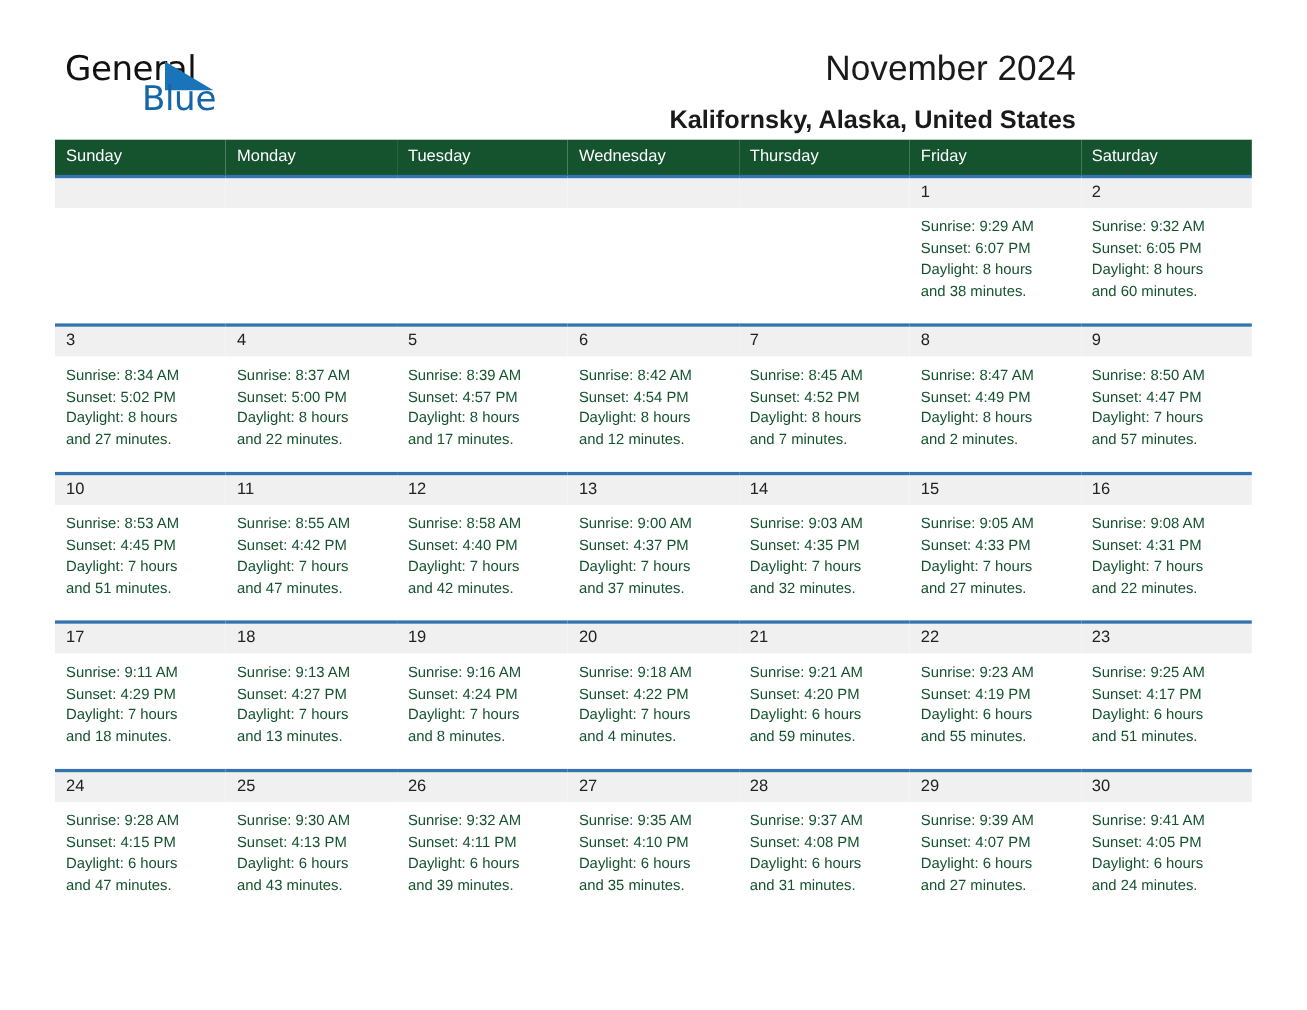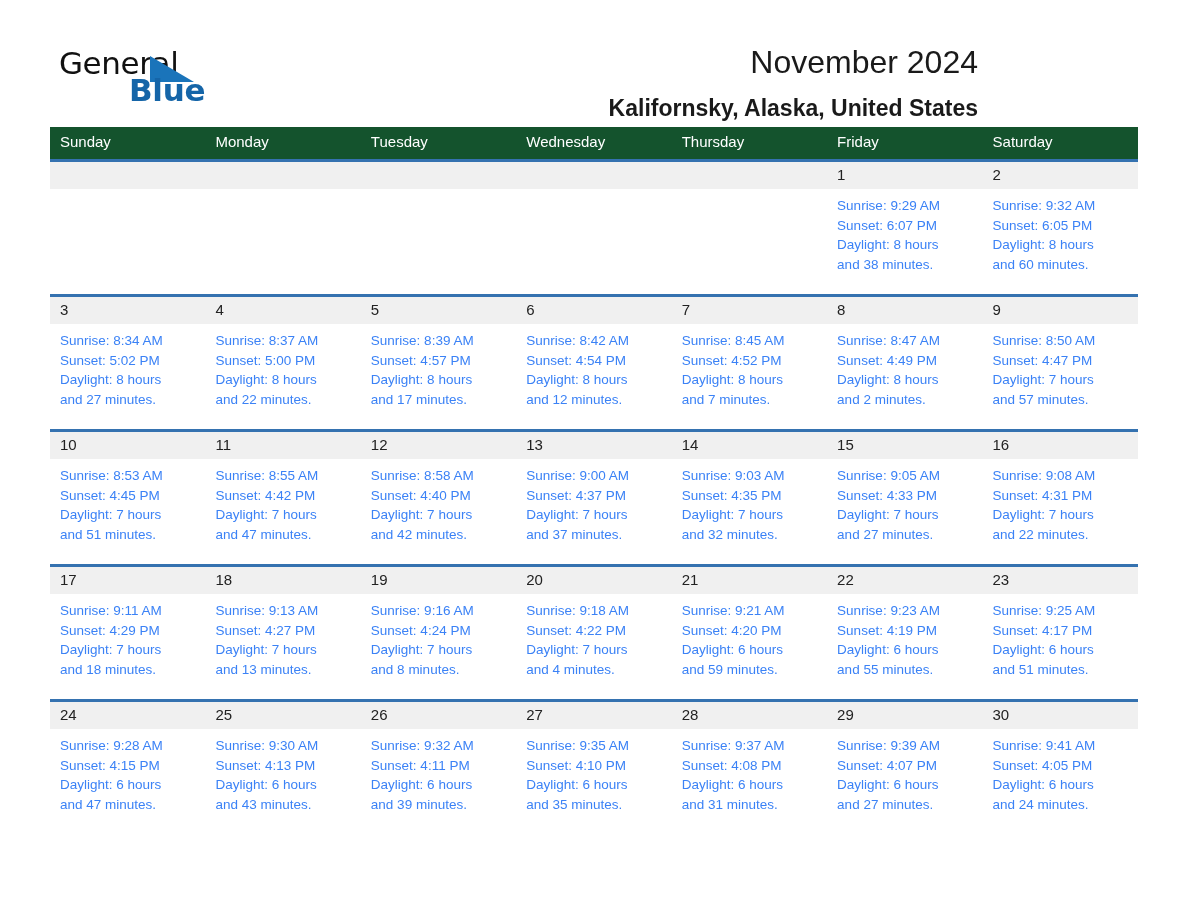--- a/index.html
+++ b/index.html
@@ -58,21 +58,21 @@
     border-top: 26px solid transparent;
   }
   .logo-blue {
     position: absolute;
     left: 79px;
     top: 31px;
     font-size: 31px;
     letter-spacing: -0.3px;
     color: #1565a8;
     font-family: "DejaVu Sans", sans-serif;
-    font-weight: 700;
+    font-weight: 400;
     line-height: 1;
   }
   .title-block {
     text-align: right;
     flex: 1 1 auto;
     padding-top: 2px;
   }
   .cal-title {
     font-size: 32px;
     font-weight: 400;
@@ -126,21 +126,21 @@
     padding: 5px 0 6px 10px;
     line-height: 1.1;
     min-height: 16px;
     box-sizing: content-box;
   }
   .daynum.empty { color: transparent; }
   .details {
     padding: 7px 10px 0 10px;
     font-size: 13.5px;
     line-height: 19.7px;
-    color: #3b82f6;
+    color: #14532d;
   }
   .details div { white-space: nowrap; }
 </style>
 </head>
 <body>
 
 <div class="page">
 
   <div class="header">
 

